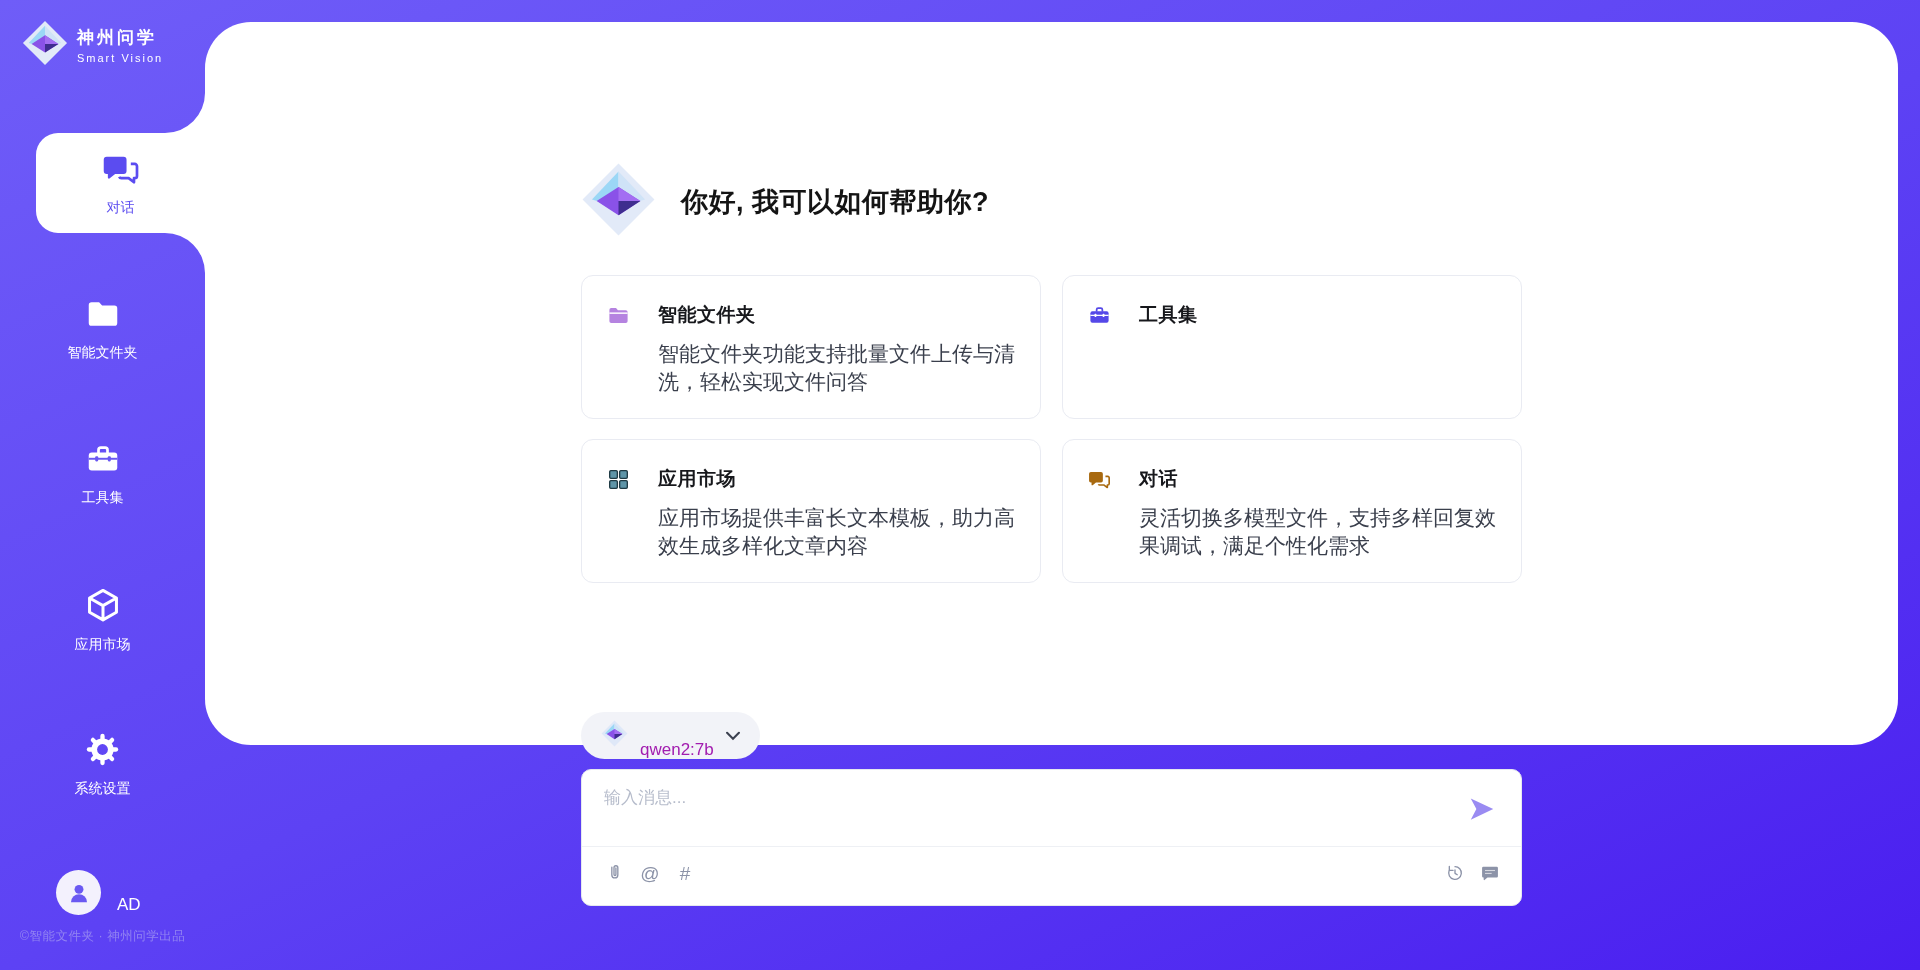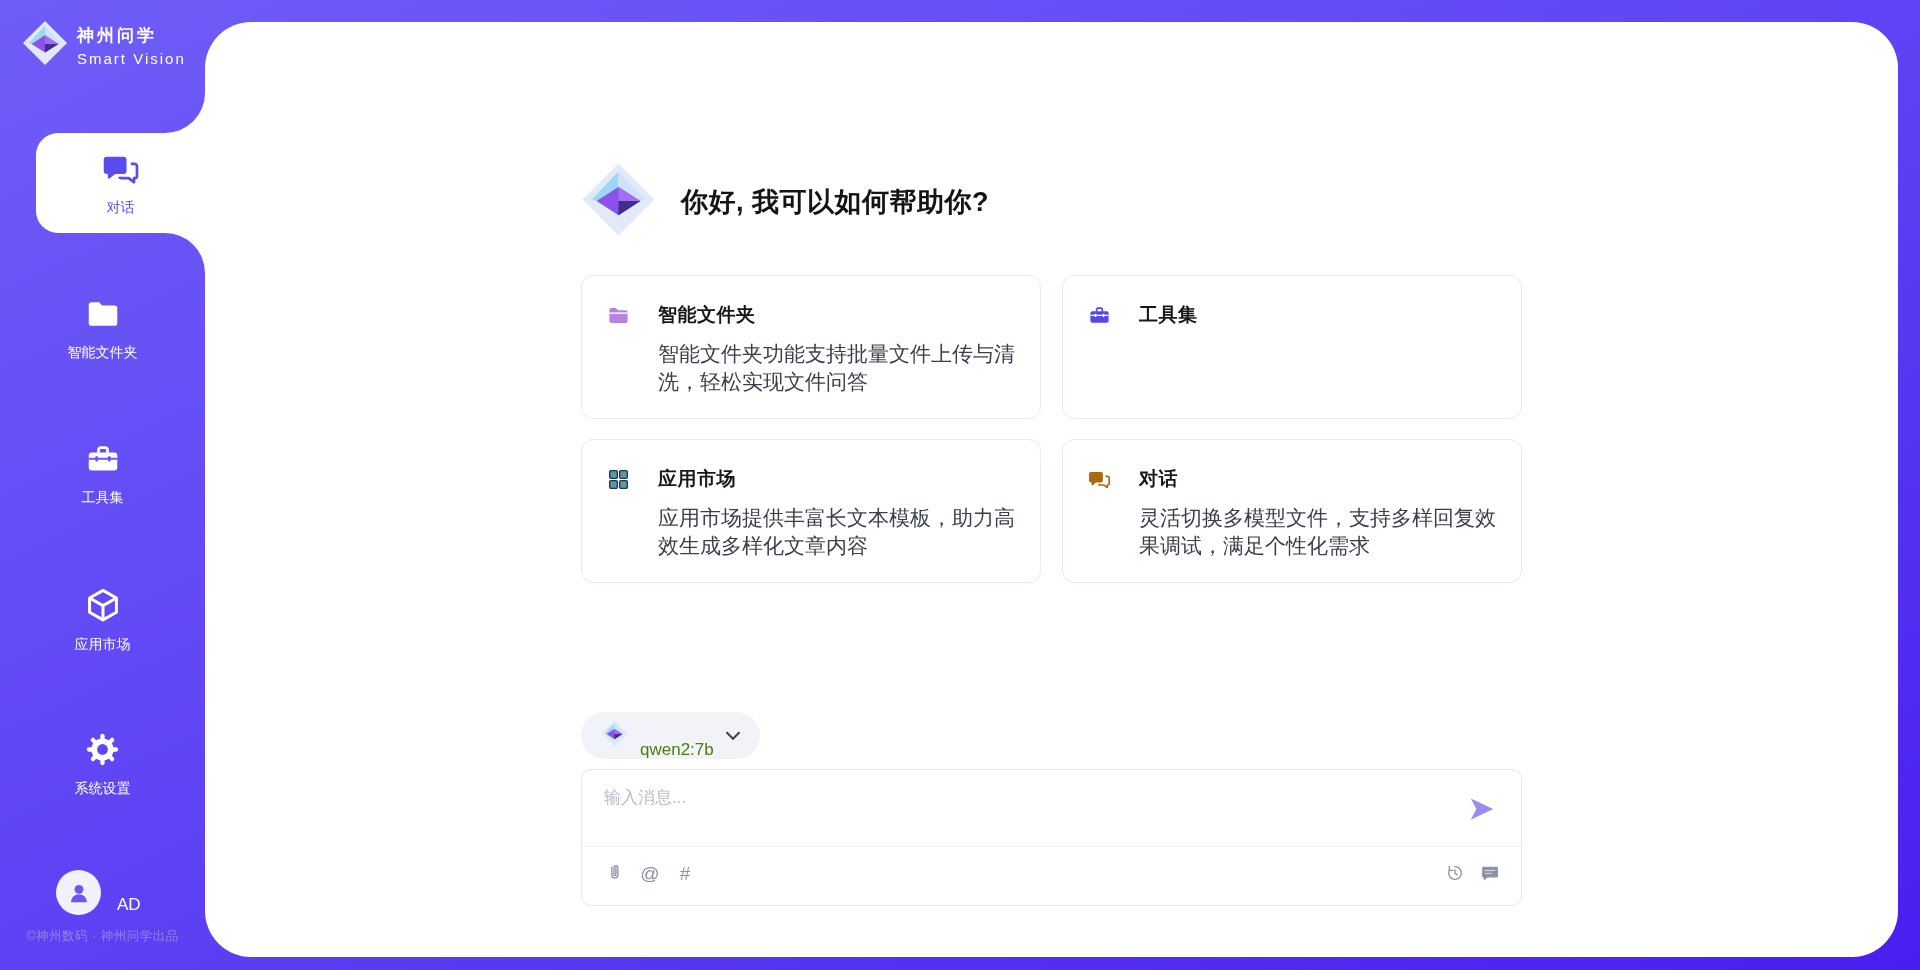--- a/index.html
+++ b/index.html
@@ -6,50 +6,50 @@
   html,body { width:1920px; height:970px; overflow:hidden; }
   body {
     font-family:"Liberation Sans","DejaVu Sans",sans-serif;
     background:linear-gradient(155deg,#6f5df8 0%,#5d42f4 52%,#4a1ef0 100%);
     position:relative;
   }
   
   .sidebar { position:absolute; left:0; top:0; width:205px; height:970px; }
   .brand { position:absolute; left:22px; top:20px; display:flex; align-items:center; gap:9px; }
   .brand-text .cn { color:#fff; font-size:17px; font-weight:700; letter-spacing:3px; }
-  .brand-text .en { color:#fff; font-size:15px; letter-spacing:2px; margin-top:3px; }
+  .brand-text .en { color:#fff; font-size:11px; letter-spacing:2px; margin-top:3px; }
   .tab-shape { position:absolute; left:36px; top:93px; width:171px; height:180px; }
   .tab-content { position:absolute; left:36px; top:133px; width:169px; height:100px;
     display:flex; flex-direction:column; align-items:center; justify-content:center; gap:7px; cursor:pointer; }
   .tab-content .label { color:#5b4cf0; font-size:14px; font-weight:500; }
   .nav-item { position:absolute; left:0; width:205px; display:flex; flex-direction:column;
     align-items:center; gap:8px; cursor:pointer; }
   .nav-item .label { color:#fff; font-size:14px; }
   .userrow { position:absolute; left:56px; top:870px; display:flex; align-items:flex-end; gap:16px; cursor:pointer; }
   .avatar { width:45px; height:45px; border-radius:50%; background:#f3f1fd; display:flex; align-items:center; justify-content:center; }
   .userrow .uname { color:#fff; font-size:17px; }
   .side-footer { position:absolute; left:0; top:928px; width:205px; text-align:center;
     color:#9283f2; font-size:12.5px; letter-spacing:.5px; }
   
-  .panel { position:absolute; left:205px; top:22px; width:1693px; height:935px;
+  .panel { position:absolute; left:205px; top:22px; width:1693px; height:723px;
     background:#fff; border-radius:46px; }
   .column { position:absolute; left:376px; top:0; width:941px; height:935px; }
   .greeting { position:absolute; left:0; top:140px; display:flex; align-items:center; gap:25px; }
   .greeting h1 { font-size:27px; font-weight:700; color:#141414; letter-spacing:.5px; }
   .cards { position:absolute; left:0; top:253px; width:941px;
     display:grid; grid-template-columns:460px 460px; grid-column-gap:21px; grid-row-gap:20px; }
   .card { border:1px solid #e9ebf2; border-radius:12px; background:#fff; min-height:131px;
     padding:26px 24px 22px 25px; cursor:pointer; }
   .card-head { display:flex; align-items:center; gap:28px; }
   .card-head .ico { width:23px; height:23px; flex:none; }
   .card-title { font-size:19px; font-weight:700; color:#17181c; letter-spacing:.5px; }
   .card-desc { margin-left:51px; margin-top:12px; font-size:21px; color:#3a3f4c; line-height:28px; }
   .model-pill { position:absolute; left:0; top:690px; height:47px; padding:0 20px;
     background:#f2f3f8; border-radius:24px; display:inline-flex; align-items:center; gap:12px; cursor:pointer; }
-  .model-pill .mname { font-size:17px; color:#4d7c0f;margin-top:28px; }
+  .model-pill .mname { font-size:17px; color:#a21caf;margin-top:28px; }
   .composer { position:absolute; left:0; top:747px; width:941px; height:137px;
     border:1.5px solid #e5e8ef; border-radius:10px; background:#fff; }
   .composer textarea { position:absolute; left:22px; top:16px; width:860px; height:52px;
     border:none; outline:none; resize:none; font-family:inherit; font-size:17px; color:#3a3f4c; background:transparent; }
   .composer textarea::placeholder { color:#b6bccb; }
   .send { position:absolute; right:24px; top:24px; width:30px; height:30px; cursor:pointer; }
   .divider { position:absolute; left:0; top:76px; width:100%; border-top:1px solid #eef0f4; }
   .tools-left { position:absolute; left:22px; top:92px; display:flex; align-items:center; gap:13px; }
   .tools-right { position:absolute; right:20px; top:92px; display:flex; align-items:center; gap:13px; }
   .tool-btn { width:22px; height:22px; display:flex; align-items:center; justify-content:center; cursor:pointer; }
@@ -146,21 +146,21 @@
   <div class="userrow">
     <span class="avatar">
       <svg width="26" height="26" viewBox="0 0 24 24">
         <circle cx="12" cy="8.6" r="4.1" fill="#6a58f2"></circle>
         <path d="M4.6 20.5a7.4 7.4 0 0 1 14.8 0Z" fill="#6a58f2"></path>
       </svg>
     </span>
     <span class="uname">AD</span>
   </div>
 
-  <div class="side-footer">©神州数码 · 神州问学出品</div>
+  <div class="side-footer">©智能文件夹 · 神州问学出品</div>
 </div>
 
 <div class="panel">
   <div class="column">
 
     <div class="greeting">
       <span>
         <svg width="75" height="75" viewBox="0 0 48 48">
           <polygon points="24,1 47,24 24,47 1,24" fill="#e2eaf8"></polygon>
           <polygon points="24,6 7,24 24,29" fill="#9bd7f6"></polygon>

